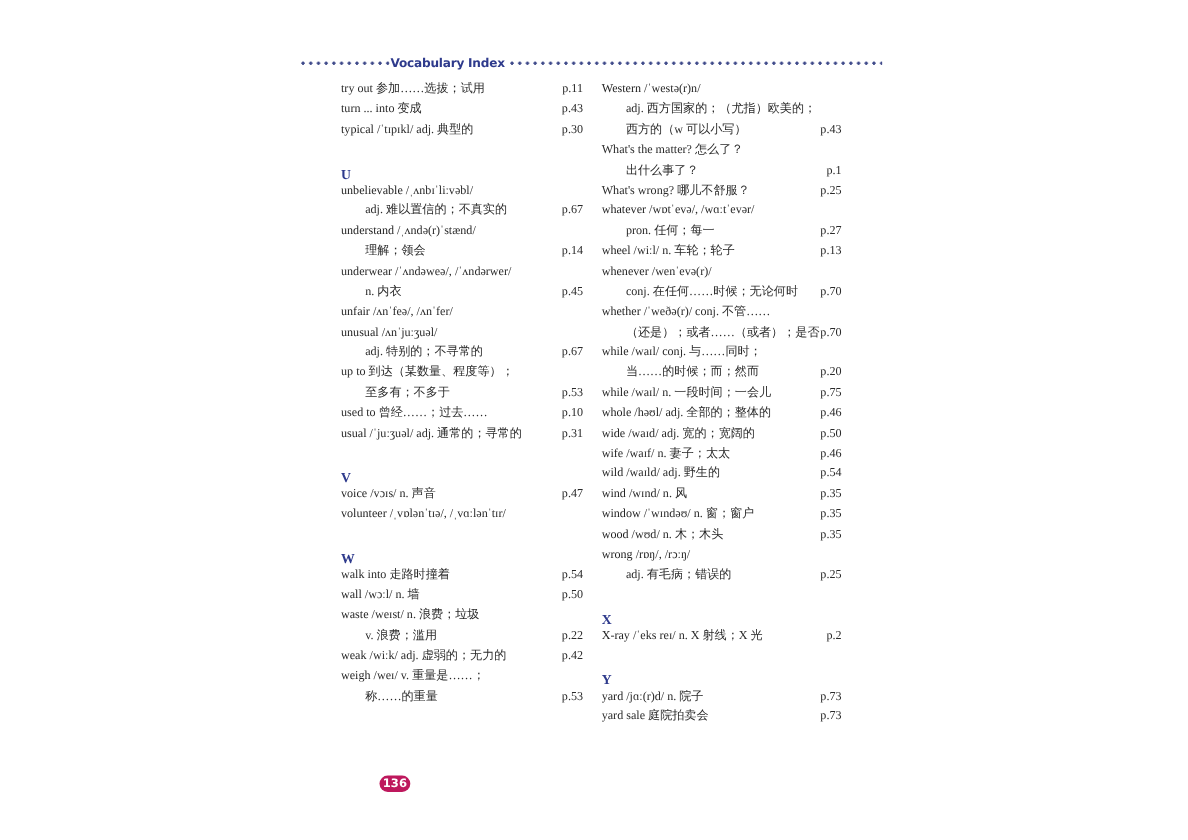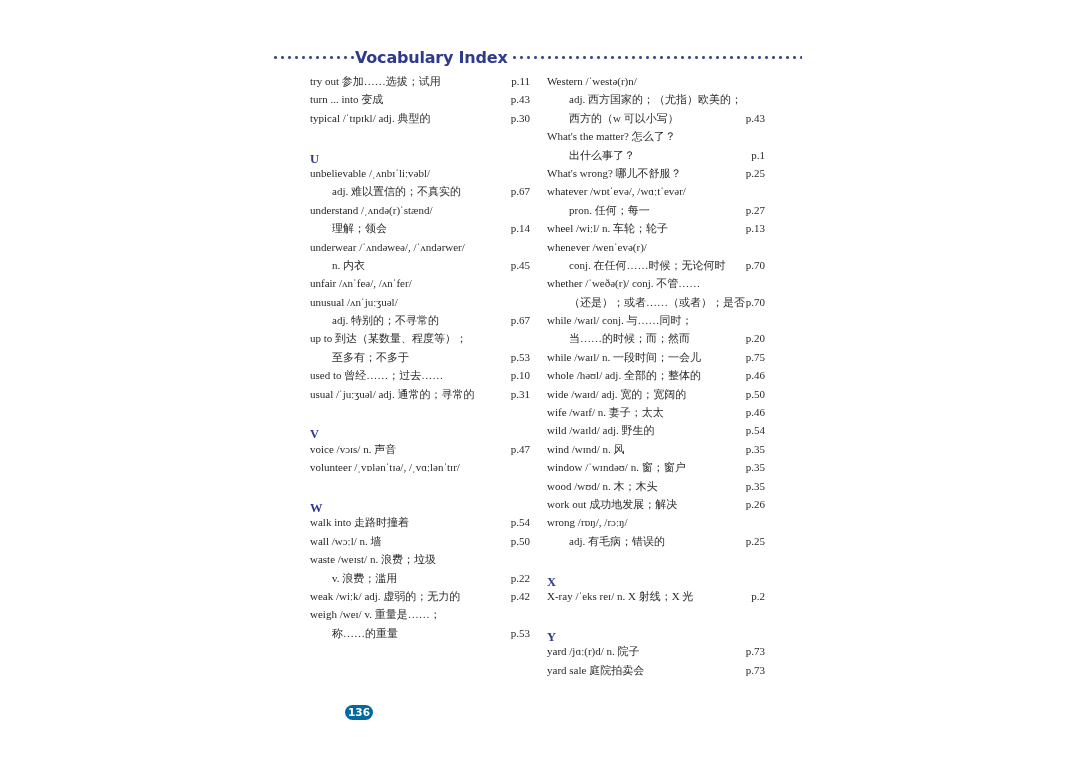--- a/index.html
+++ b/index.html
@@ -12,38 +12,38 @@
     display:flex; align-items:center;
   }
   .dots {
     height:3px; flex:0 0 auto;
     background-image: radial-gradient(circle, #3f4a8a 1.3px, transparent 1.6px);
     background-size:7px 3px; background-repeat:repeat-x;
   }
   .dots.left { width:82px; }
   .dots.right { flex:1 1 auto; margin-left:2px; }
   .title {
-    font-family:"DejaVu Sans", sans-serif; font-weight:bold; font-size:16px;
+    font-family:"DejaVu Sans", sans-serif; font-weight:bold; font-size:11px;
     color:#2e3a8c; padding:0 1px; letter-spacing:-0.2px; white-space:nowrap;
   }
   .col { position:absolute; top:72px; font-size:11px; line-height:18.4px; }
   .col.left { left:310px; width:220px; }
   .col.right { left:547px; width:218px; }
   .row { position:relative; height:18.4px; white-space:nowrap; }
   .row .txt { display:inline-block; }
   .row.indent .txt { padding-left:22px;text-align:center; }
   .row .pg { position:absolute; right:0; top:0; }
   .hw { font-weight:normal; color:#1e1e1e; }
   .gap { height:18.4px; }
   .letter {
     height:18.4px; font-weight:bold; color:#2e3a8c; font-size:12.5px; padding-top:4px; box-sizing:border-box;
   }
   .pagebadge {
     position:absolute; left:345px; top:705px; width:28px; height:15px; border-radius:8px;
-    background:#0369a1; color:#fff; font-family:"DejaVu Sans", sans-serif; font-weight:bold;
+    background:#be185d; color:#fff; font-family:"DejaVu Sans", sans-serif; font-weight:bold;
     font-size:10.5px; text-align:center; line-height:15px;
   }
 </style>
 </head>
 <body>
 
 <div class="header">
   <div class="dots left"></div>
   <span class="title">Vocabulary Index</span>
   <div class="dots right"></div>
@@ -99,21 +99,20 @@
     <div class="row"><span class="txt"><span class="hw">while</span><span> /waɪl/ conj. 与……同时；</span></span></div>
     <div class="row indent"><span class="txt"><span>当……的时候；而；然而</span></span><span class="pg">p.20</span></div>
     <div class="row"><span class="txt"><span class="hw">while</span><span> /waɪl/ n. 一段时间；一会儿</span></span><span class="pg">p.75</span></div>
     <div class="row"><span class="txt"><span class="hw">whole</span><span> /həʊl/ adj. 全部的；整体的</span></span><span class="pg">p.46</span></div>
     <div class="row"><span class="txt"><span class="hw">wide</span><span> /waɪd/ adj. 宽的；宽阔的</span></span><span class="pg">p.50</span></div>
     <div class="row"><span class="txt"><span class="hw">wife</span><span> /waɪf/ n. 妻子；太太</span></span><span class="pg">p.46</span></div>
     <div class="row"><span class="txt"><span class="hw">wild</span><span> /waɪld/ adj. 野生的</span></span><span class="pg">p.54</span></div>
     <div class="row"><span class="txt"><span class="hw">wind</span><span> /wɪnd/ n. 风</span></span><span class="pg">p.35</span></div>
     <div class="row"><span class="txt"><span class="hw">window</span><span> /ˈwɪndəʊ/ n. 窗；窗户</span></span><span class="pg">p.35</span></div>
     <div class="row"><span class="txt"><span class="hw">wood</span><span> /wʊd/ n. 木；木头</span></span><span class="pg">p.35</span></div>
-    <div class="row"><span class="txt"><span>work out 成功地发展；解决</span></span><span class="pg">p.26</span></div>
     <div class="row"><span class="txt"><span class="hw">wrong</span><span> /rɒŋ/, /rɔːŋ/</span></span></div>
     <div class="row indent"><span class="txt"><span>adj. 有毛病；错误的</span></span><span class="pg">p.25</span></div>
     <div class="gap"></div>
     <div class="letter">X</div>
     <div class="row"><span class="txt"><span class="hw">X-ray</span><span> /ˈeks reɪ/ n. X 射线；X 光</span></span><span class="pg">p.2</span></div>
     <div class="gap"></div>
     <div class="letter">Y</div>
     <div class="row"><span class="txt"><span class="hw">yard</span><span> /jɑː(r)d/ n. 院子</span></span><span class="pg">p.73</span></div>
     <div class="row"><span class="txt"><span>yard sale 庭院拍卖会</span></span><span class="pg">p.73</span></div>
   </div>

